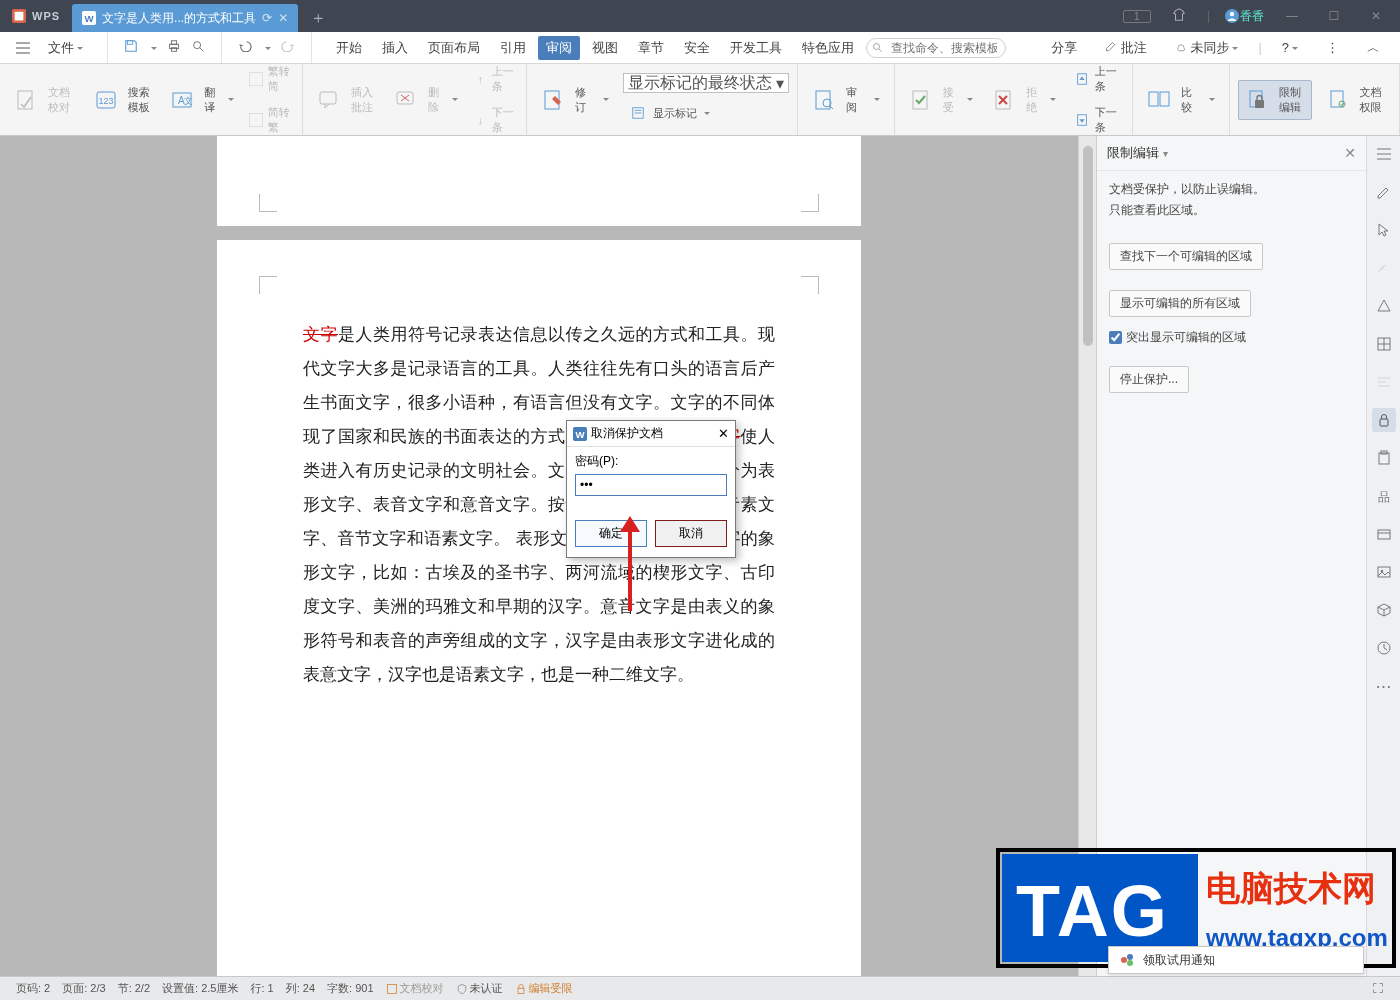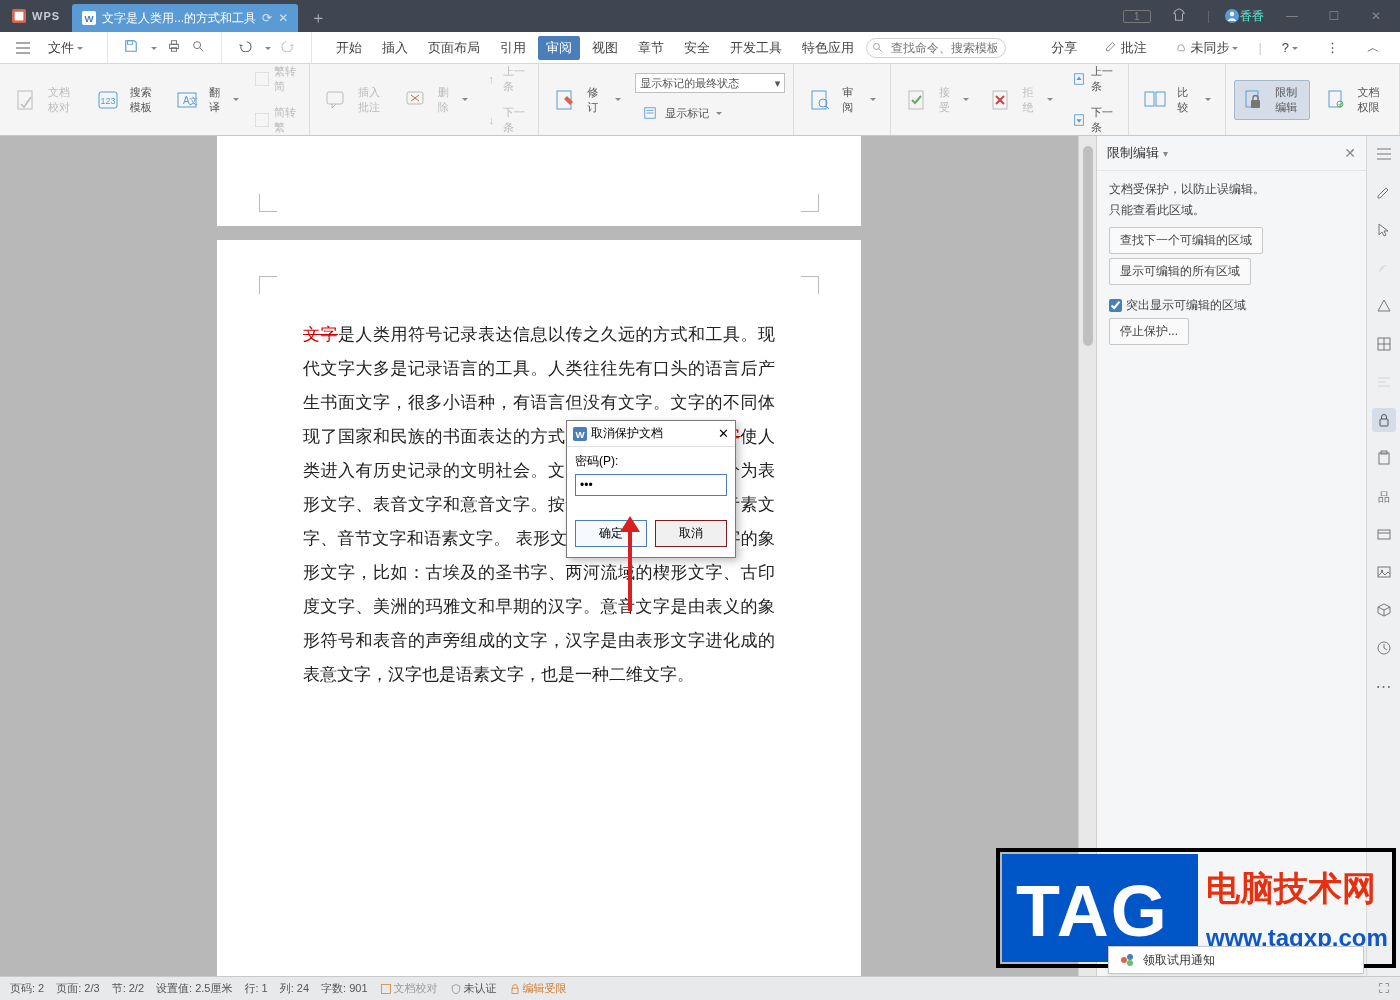--- a/index.html
+++ b/index.html
@@ -28,21 +28,21 @@
 
 
 .ribbon { height: 72px; background: #f5f5f5; border-bottom: 1px solid #c8c8c8; display: flex; align-items: stretch; font-size: 11px; color: #555; }
 .rgroup { display: flex; align-items: center; border-right: 1px solid #ddd; padding: 4px 8px; gap: 8px; }
 .rbtn-lg { display: flex; flex-direction: row; align-items: center; justify-content: center; gap: 10px; padding: 4px 6px; min-width: 46px; }
 .rbtn-lg.disabled { color: #bbb; }
 .rbtn-sm-col { display: flex; flex-direction: column; gap: 7px; justify-content: center; }
 .rbtn-sm { display: flex; align-items: center; gap: 4px; padding: 2px 4px; font-size: 11px; }
 .rbtn-sm.disabled { color: #bbb; }
 .rbtn-lg.active { background: #d5dde8; border: 1px solid #a8b8cc; border-radius: 2px; }
-.combo { border: 1px solid #c0c0c0; width: 150px; height: 20px; font-size: 11px; padding: 1px 4px; background: #fff; display: flex; align-items: center; justify-content: space-between; }
+.combo { border: 1px solid #c0c0c0; width: 166px; height: 20px; font-size: 16px; padding: 1px 4px; background: #fff; display: flex; align-items: center; justify-content: space-between; }
 .ricon { width: 22px; height: 22px; display: flex; align-items: center; justify-content: center; }
 .ricon-lg { width: 28px; height: 28px; }
 
 
 .workspace { position: absolute; top: 136px; left: 0; right: 0; bottom: 24px; display: flex; }
 .doc-area { flex: 1; background: #b8b8b8; overflow: hidden; position: relative; }
 .page-stub { background: #fff; width: 644px; height: 90px; margin: 0 auto 14px; position: relative; }
 .page { width: 644px; background: #fff; margin: 0 auto; padding: 78px 86px; position: relative; min-height: 800px; }
 .page-corner-tl, .page-corner-tr, .page-corner-bl, .page-corner-br { position: absolute; width: 18px; height: 18px; border-color: #bbb; }
 .page-corner-tl { top: 36px; left: 42px; border-left: 1px solid #bbb; border-top: 1px solid #bbb; }
@@ -54,30 +54,30 @@
 
 .scrollbar-v { width: 18px; background: #e8e8e8; border-left: 1px solid #d0d0d0; display: flex; flex-direction: column; }
 .scrollbar-v .thumb { background: #c0c0c0; width: 10px; margin: 2px auto; border-radius: 5px; flex: 0 0 200px; margin-top: 10px; }
 
 
 .sidepanel { width: 270px; background: #f5f6f7; border-left: 1px solid #d0d0d0; display: flex; flex-direction: column; }
 .sp-header { display: flex; align-items: center; padding: 8px 10px; font-size: 13px; color: #333; border-bottom: 1px solid #e5e5e5; }
 .sp-header .close { margin-left: auto; color: #888; font-size: 14px; }
 .sp-body { padding: 10px 12px; font-size: 12px; color: #444; }
 .sp-body p { margin-bottom: 4px; }
-.sp-btn { display: inline-block; border: 1px solid #c8c8c8; background: #fafafa; padding: 4px 10px; margin-top: 4px; font-size: 12px; border-radius: 2px; }
+.sp-btn { display: inline-block; border: 1px solid #c8c8c8; background: #fafafa; padding: 4px 10px; margin-top: 20px; font-size: 12px; border-radius: 2px; }
 .sp-check { margin-top: 12px; display: flex; align-items: center; gap: 4px; }
 .sp-check input { accent-color: #4a7ebb; }
 
 .righttools { width: 34px; background: #eef0f2; border-left: 1px solid #d8d8d8; display: flex; flex-direction: column; align-items: center; padding-top: 6px; gap: 14px; }
 .righttools .rt { width: 24px; height: 24px; display: flex; align-items: center; justify-content: center; color: #777; }
 .righttools .rt.active { background: #d5dde8; border-radius: 3px; }
 
 
-.statusbar { position: absolute; bottom: 0; left: 0; right: 0; height: 24px; background: #e8e9eb; border-top: 1px solid #c8c8c8; display: flex; align-items: center; font-size: 11px; color: #555; padding: 0 10px; gap: 12px; }
+.statusbar { position: absolute; bottom: 0; left: 0; right: 0; height: 24px; background: #e8e9eb; border-top: 1px solid #c8c8c8; display: flex; align-items: center; font-size: 11px; color: #555; padding: 0 16px; gap: 12px; }
 .statusbar .si { display: flex; align-items: center; gap: 2px; }
 .statusbar .warn { color: #d17d2e; }
 .statusbar .sright { margin-left: auto; display: flex; align-items: center; gap: 10px; }
 
 
 .dialog { position: absolute; top: 420px; left: 566px; width: 170px; background: #fff; border: 1px solid #7a7a7a; box-shadow: 3px 3px 8px rgba(0,0,0,0.25); font-size: 12px; }
 .dialog .d-title { background: #fff; padding: 4px 6px; display: flex; align-items: center; gap: 4px; border-bottom: 1px solid #e0e0e0; }
 .dialog .d-title .dx { margin-left: auto; font-size: 13px; }
 .dialog .d-body { padding: 6px 8px 10px; }
 .dialog .d-body label { display: block; margin-bottom: 4px; }

